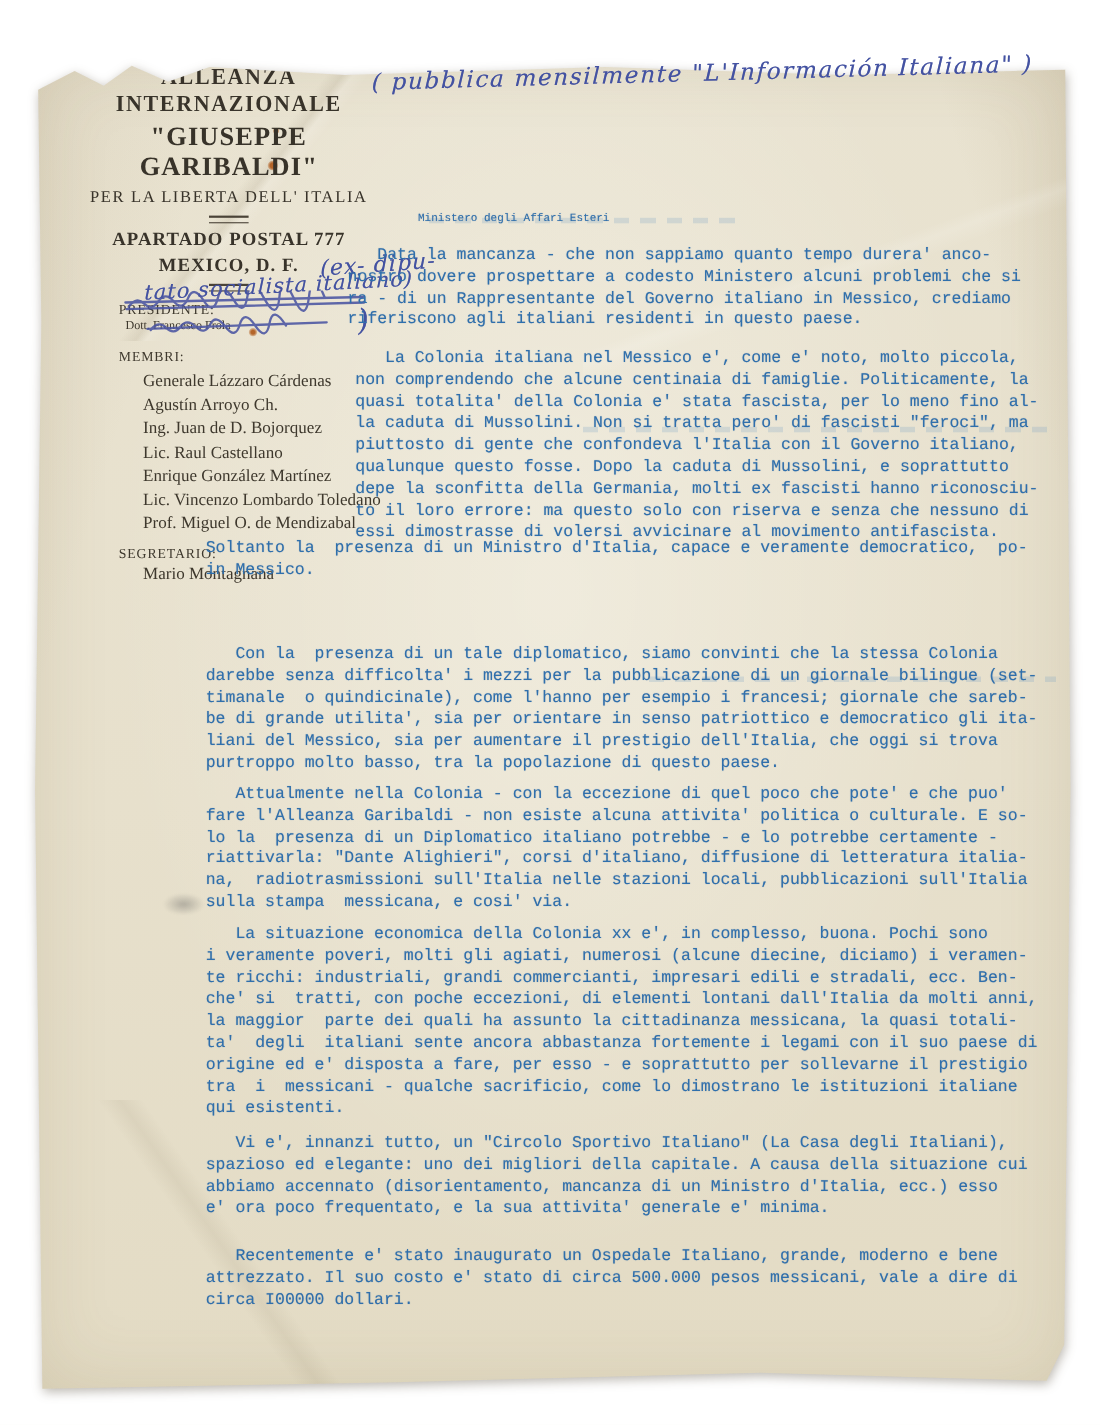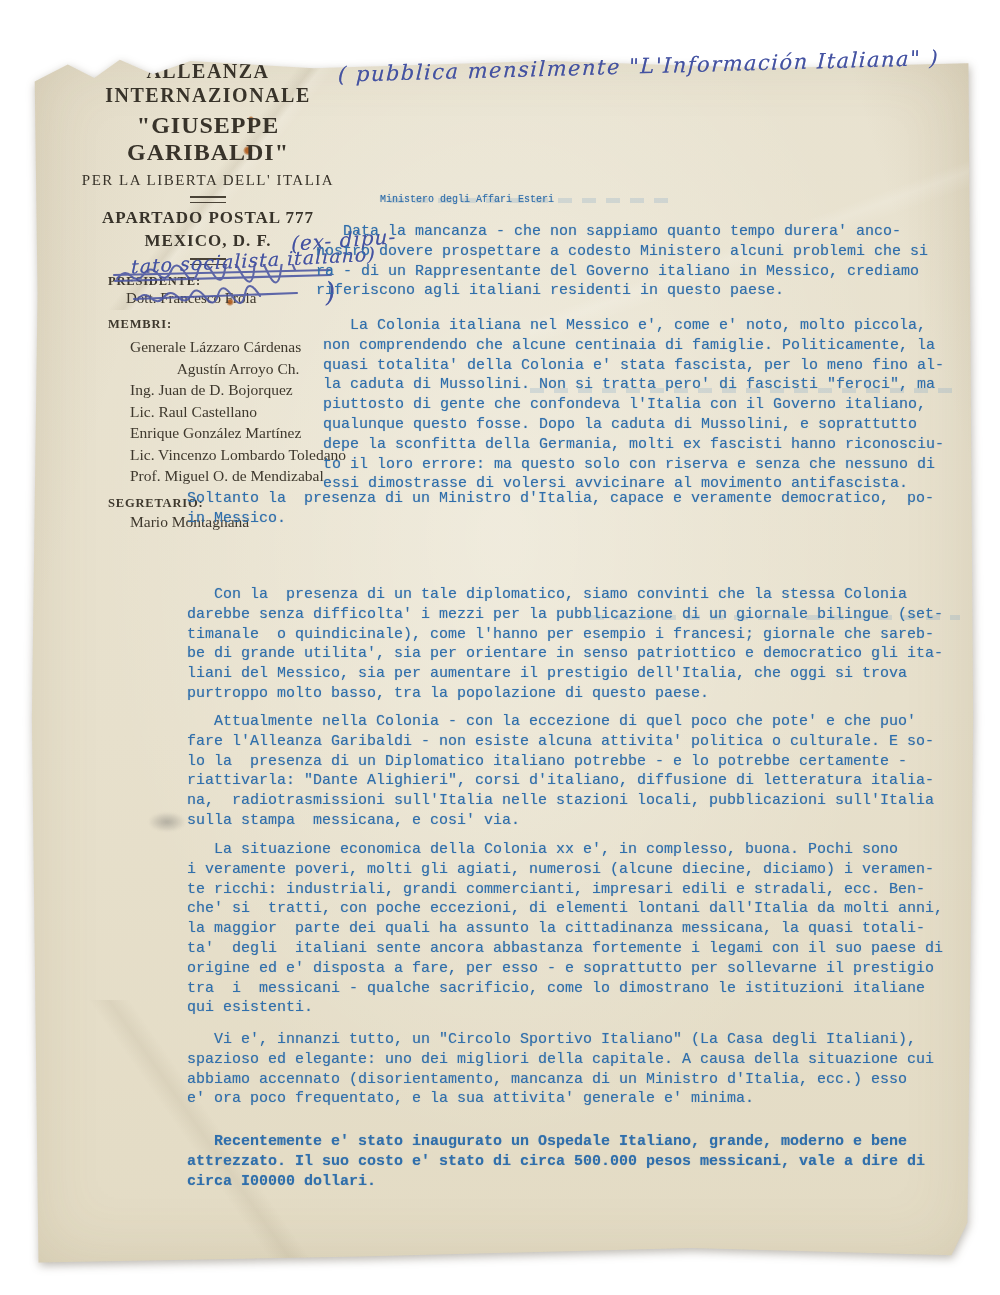--- a/index.html
+++ b/index.html
@@ -40,26 +40,26 @@
   .lh1{font-size:20px;font-weight:bold;letter-spacing:1.5px;transform:scaleY(1.05);}
   .lh2{font-size:24px;font-weight:bold;letter-spacing:1px;margin-top:6px;}
   .lh3{font-size:15px;font-weight:normal;letter-spacing:1.5px;margin-top:6px;}
   .lh-div{width:36px;height:4px;border-top:2px solid #4a4337;border-bottom:1px solid #4a4337;margin:7px auto 5px auto;}
   .lh4{font-size:17px;font-weight:bold;letter-spacing:1px;margin-top:4px;}
   .lh5{font-size:17px;font-weight:bold;letter-spacing:1px;margin-top:3px;}
 
   
   .officers{position:absolute;left:48px;top:182px;width:280px;color:#3e382d;
     font-family:"Liberation Serif","DejaVu Serif",serif;}
-  .off-label{font-size:12.5px;letter-spacing:.8px;font-weight:bold;}
+  .off-label{font-size:12.5px;letter-spacing:.8px;font-weight:normal;}
   .off-name{font-size:15.5px;margin-left:22px;line-height:21.5px;}
   .members{margin:0;padding:0;list-style:none;}
   .members .off-name{margin-left:22px;}
   .lbl-pres{position:absolute;left:30px;top:42px;}
-  .nm-pres{position:absolute;left:48px;top:58px;font-size:15px;}
+  .nm-pres{position:absolute;left:36px;top:58px;font-size:11px;}
   .lbl-mem{position:absolute;left:30px;top:85px;}
   .mem-list{position:absolute;left:52px;top:104px;}
   .lbl-seg{position:absolute;left:30px;top:264px;}
   .nm-seg{position:absolute;left:52px;top:281px;font-size:15.5px;}
 
   
   .typed{font-family:"Liberation Mono","DejaVu Sans Mono",monospace;font-size:15px;
     line-height:19.8px;color:#2f6fac;white-space:pre;
     text-shadow:0 0 1px rgba(30,85,145,.40);}
   .para{position:absolute;}
@@ -102,21 +102,21 @@
         <div class="lh5">MEXICO, D. F.</div>
         <div class="lh-div"></div>
       </div>
 
       <div class="officers">
         <div class="off-label lbl-pres">PRESIDENTE:</div>
         <div class="nm-pres">Dott. Francesco Frola</div>
         <div class="off-label lbl-mem">MEMBRI:</div>
         <ul class="members mem-list">
             <li class="off-name" style="margin-left:0;">Generale Lázzaro Cárdenas</li>
-            <li class="off-name" style="margin-left:0;text-align:center;">Agustín Arroyo Ch.</li>
+            <li class="off-name" style="margin-left:0;">Agustín Arroyo Ch.</li>
             <li class="off-name" style="margin-left:0;">Ing. Juan de D. Bojorquez</li>
             <li class="off-name" style="margin-left:0;">Lic. Raul Castellano</li>
             <li class="off-name" style="margin-left:0;">Enrique González Martínez</li>
             <li class="off-name" style="margin-left:0;">Lic. Vincenzo Lombardo Toledano</li>
             <li class="off-name" style="margin-left:0;">Prof. Miguel O. de Mendizabal</li>
           </ul>
         <div class="off-label lbl-seg">SEGRETARIO:</div>
         <div class="nm-seg">Mario Montagnana</div>
       </div>
     </div>
@@ -140,14 +140,14 @@
     <div>Ministero degli Affari Esteri</div>
   </div>
 
   <div class="typed para" style="left:316px;top:222px;"><div>   Data la mancanza - che non sappiamo quanto tempo durera' anco-</div><div>nostro dovere prospettare a codesto Ministero alcuni problemi che si</div><div>ra - di un Rappresentante del Governo italiano in Messico, crediamo</div><div>riferiscono agli italiani residenti in questo paese.</div></div>
   <div class="typed para" style="left:323px;top:316px;"><div>   La Colonia italiana nel Messico e', come e' noto, molto piccola,</div><div>non comprendendo che alcune centinaia di famiglie. Politicamente, la</div><div>quasi totalita' della Colonia e' stata fascista, per lo meno fino al-</div><div>la caduta di Mussolini. Non si tratta pero' di fascisti "feroci", ma</div><div>piuttosto di gente che confondeva l'Italia con il Governo italiano,</div><div>qualunque questo fosse. Dopo la caduta di Mussolini, e soprattutto</div><div>depe la sconfitta della Germania, molti ex fascisti hanno riconosciu-</div><div>to il loro errore: ma questo solo con riserva e senza che nessuno di</div><div>essi dimostrasse di volersi avvicinare al movimento antifascista.</div></div>
   <div class="typed para" style="left:187px;top:489px;"><div>Soltanto la  presenza di un Ministro d'Italia, capace e veramente democratico,  po-</div><div>in Messico.</div></div>
   <div class="typed para" style="left:187px;top:585px;"><div>   Con la  presenza di un tale diplomatico, siamo convinti che la stessa Colonia</div><div>darebbe senza difficolta' i mezzi per la pubblicazione di un giornale bilingue (set-</div><div>timanale  o quindicinale), come l'hanno per esempio i francesi; giornale che sareb-</div><div>be di grande utilita', sia per orientare in senso patriottico e democratico gli ita-</div><div>liani del Messico, sia per aumentare il prestigio dell'Italia, che oggi si trova</div><div>purtroppo molto basso, tra la popolazione di questo paese.</div></div>
   <div class="typed para" style="left:187px;top:712px;"><div>   Attualmente nella Colonia - con la eccezione di quel poco che pote' e che puo'</div><div>fare l'Alleanza Garibaldi - non esiste alcuna attivita' politica o culturale. E so-</div><div>lo la  presenza di un Diplomatico italiano potrebbe - e lo potrebbe certamente -</div><div>riattivarla: "Dante Alighieri", corsi d'italiano, diffusione di letteratura italia-</div><div>na,  radiotrasmissioni sull'Italia nelle stazioni locali, pubblicazioni sull'Italia</div><div>sulla stampa  messicana, e cosi' via.</div></div>
   <div class="typed para" style="left:187px;top:840px;"><div>   La situazione economica della Colonia xx e', in complesso, buona. Pochi sono</div><div>i veramente poveri, molti gli agiati, numerosi (alcune diecine, diciamo) i veramen-</div><div>te ricchi: industriali, grandi commercianti, impresari edili e stradali, ecc. Ben-</div><div>che' si  tratti, con poche eccezioni, di elementi lontani dall'Italia da molti anni,</div><div>la maggior  parte dei quali ha assunto la cittadinanza messicana, la quasi totali-</div><div>ta'  degli  italiani sente ancora abbastanza fortemente i legami con il suo paese di</div><div>origine ed e' disposta a fare, per esso - e soprattutto per sollevarne il prestigio</div><div>tra  i  messicani - qualche sacrificio, come lo dimostrano le istituzioni italiane</div><div>qui esistenti.</div></div>
   <div class="typed para" style="left:187px;top:1030px;"><div>   Vi e', innanzi tutto, un "Circolo Sportivo Italiano" (La Casa degli Italiani),</div><div>spazioso ed elegante: uno dei migliori della capitale. A causa della situazione cui</div><div>abbiamo accennato (disorientamento, mancanza di un Ministro d'Italia, ecc.) esso</div><div>e' ora poco frequentato, e la sua attivita' generale e' minima.</div></div>
-  <div class="typed para" style="left:187px;top:1132px;font-weight:bold;"><div>   Recentemente e' stato inaugurato un Ospedale Italiano, grande, moderno e bene</div><div>attrezzato. Il suo costo e' stato di circa 500.000 pesos messicani, vale a dire di</div><div>circa I00000 dollari.</div></div>
+  <div class="typed para" style="left:187px;top:1132px;"><div>   Recentemente e' stato inaugurato un Ospedale Italiano, grande, moderno e bene</div><div>attrezzato. Il suo costo e' stato di circa 500.000 pesos messicani, vale a dire di</div><div>circa I00000 dollari.</div></div>
 </div>
 
 </body></html>

